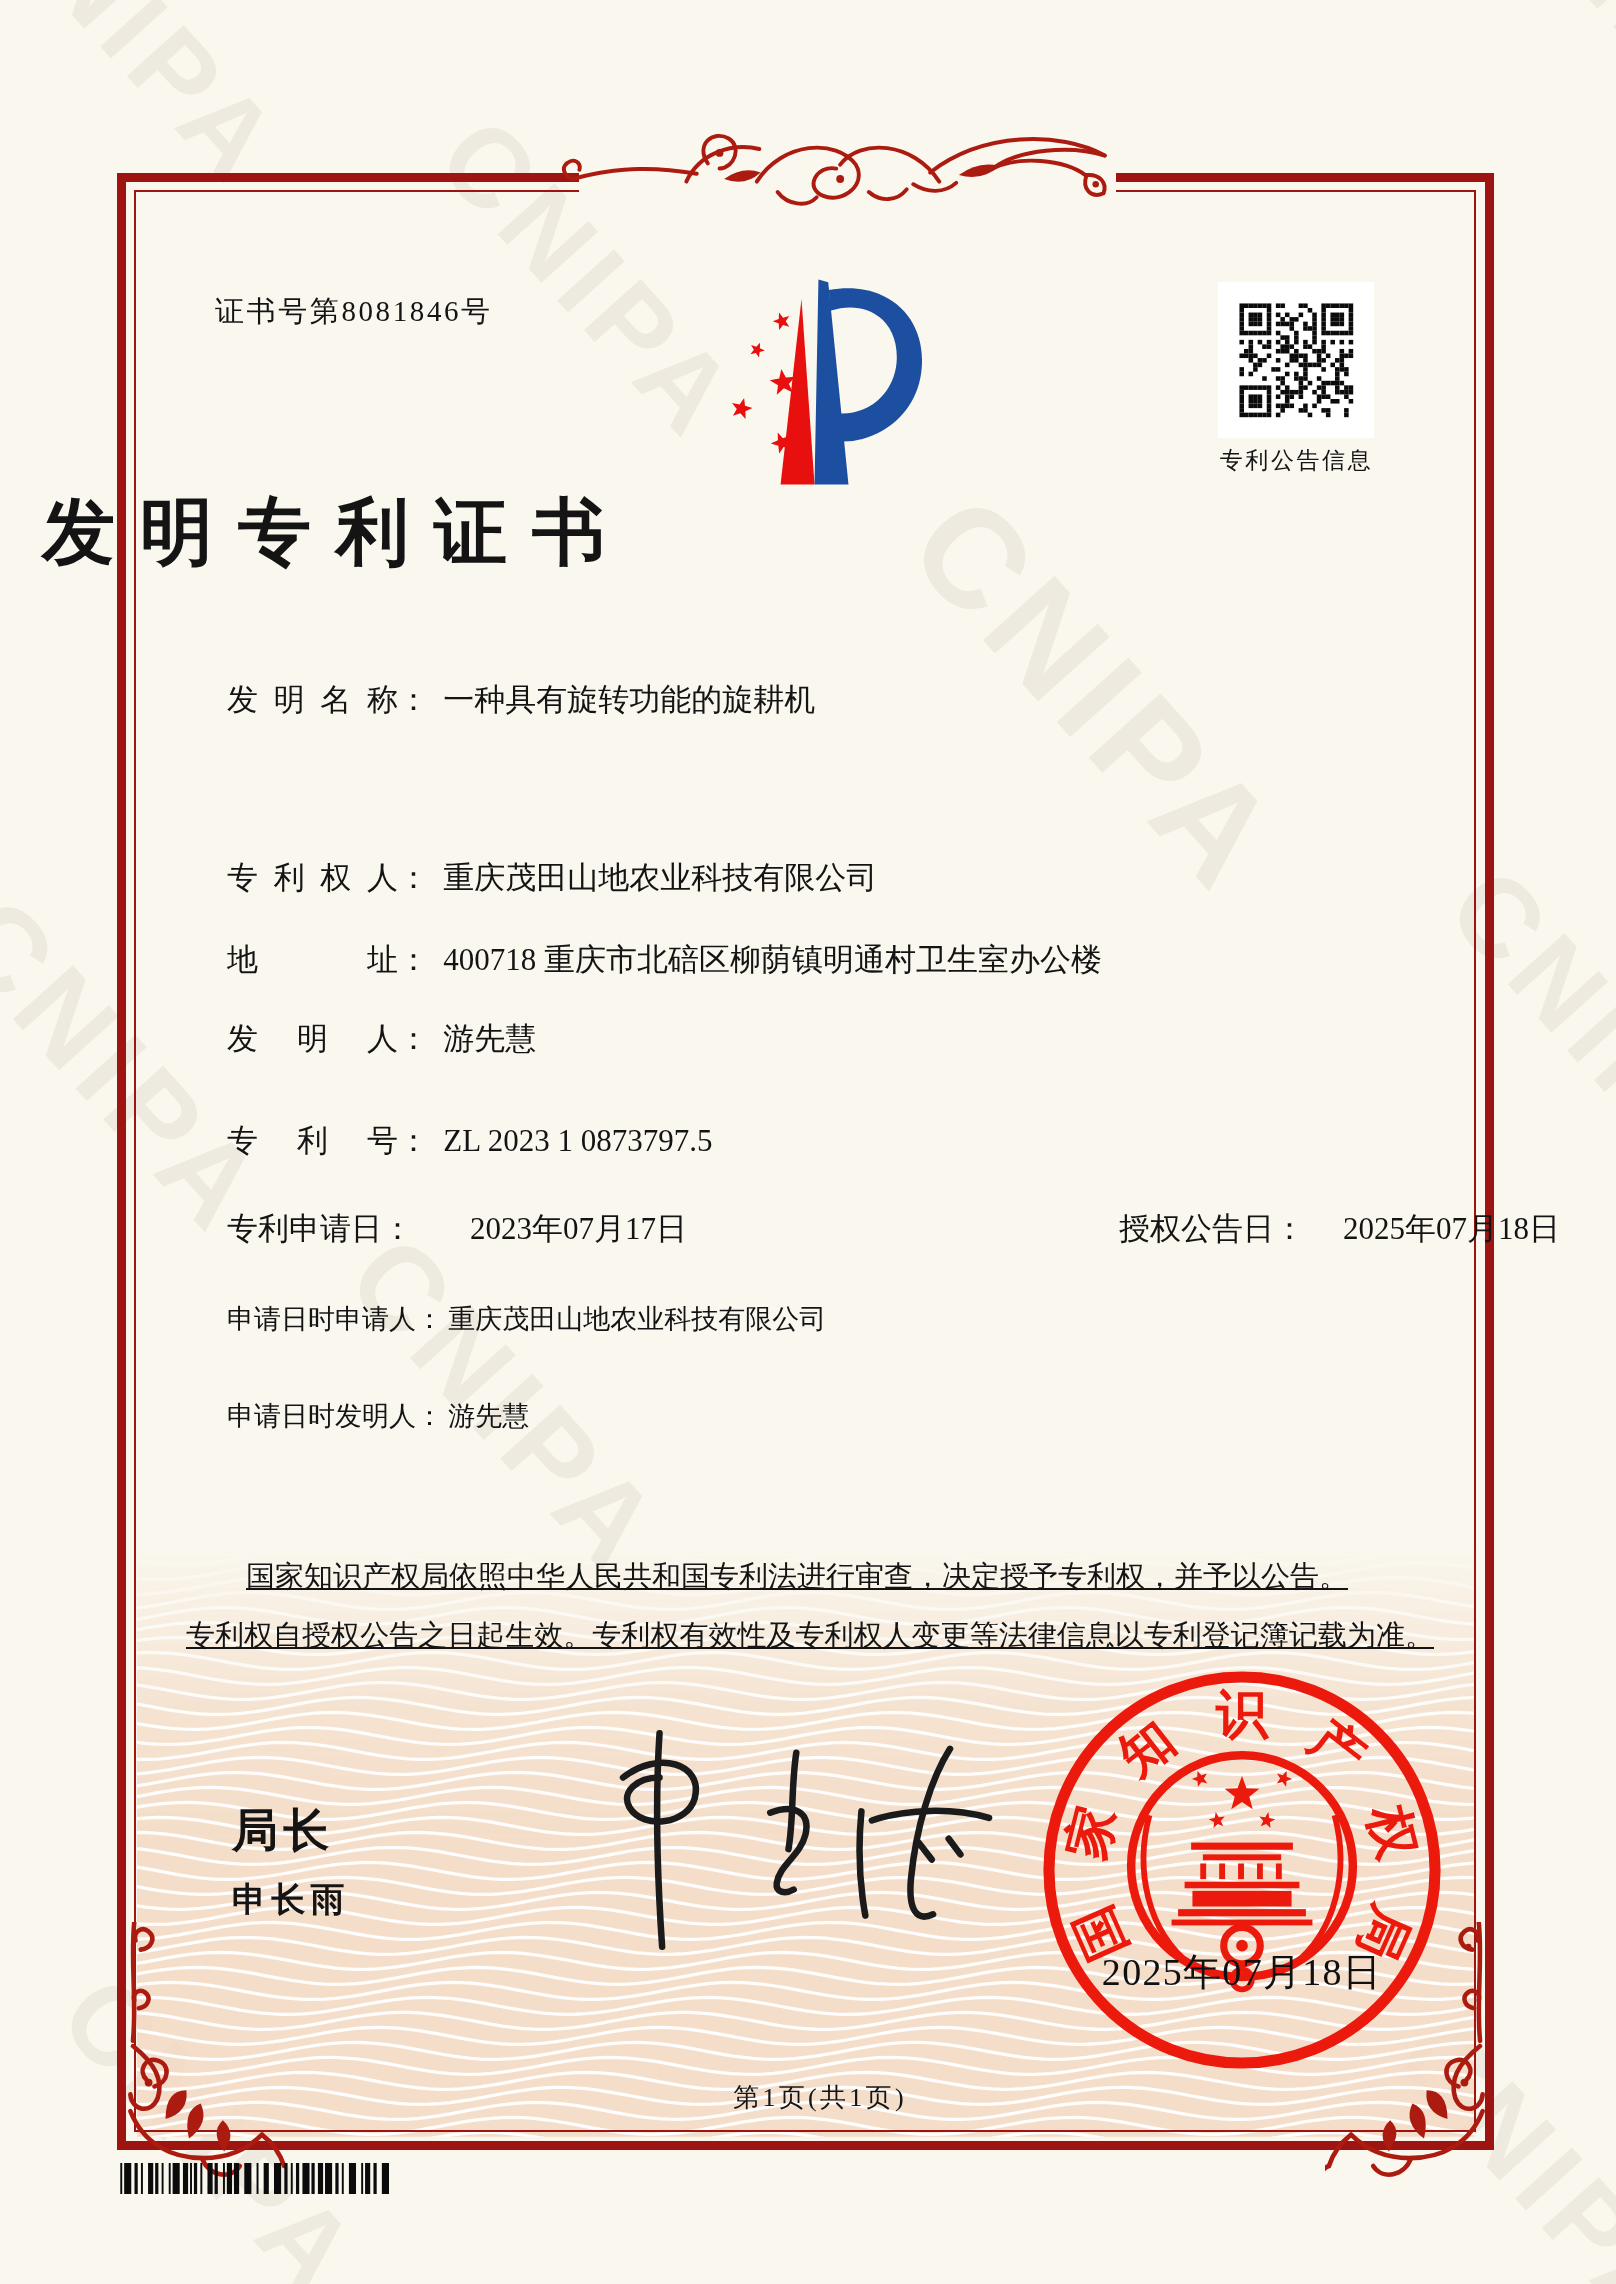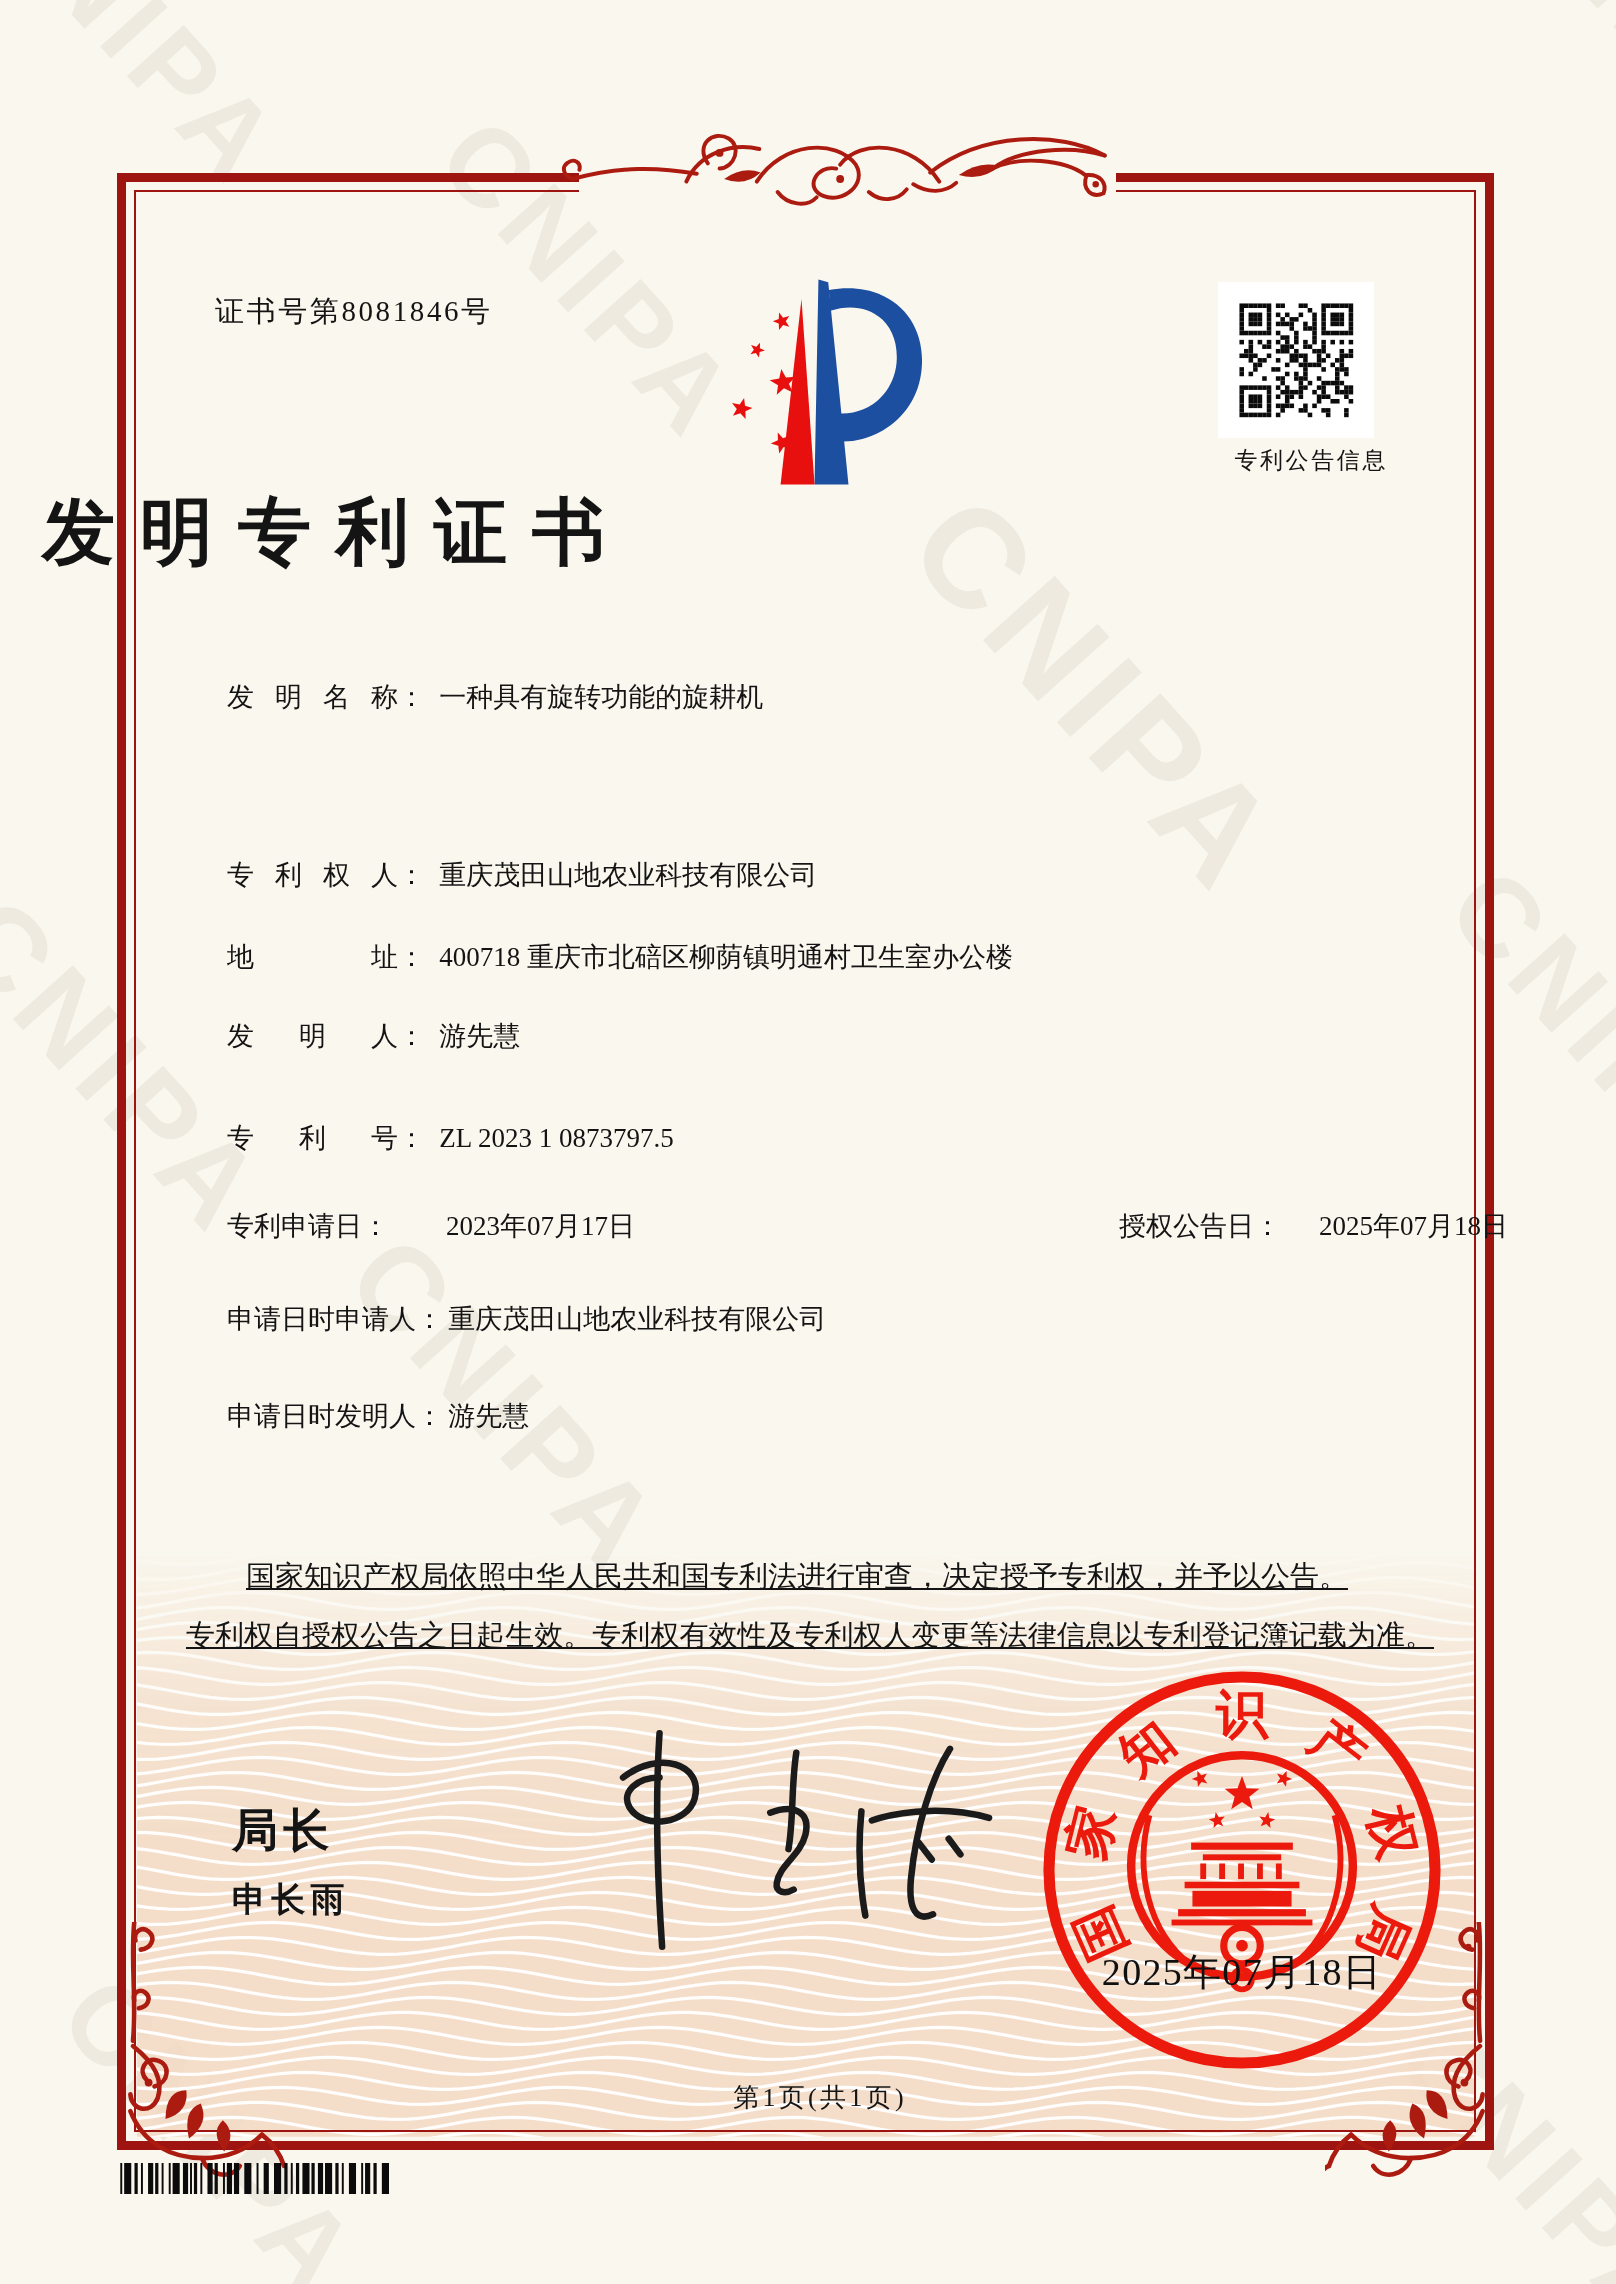--- a/index.html
+++ b/index.html
@@ -22,27 +22,27 @@
   .gap-top{position:absolute;left:579px;top:164px;width:537px;height:34px;background:#FAF7EE;z-index:3;}
   .top-flourish{position:absolute;left:561px;top:119px;width:574px;height:103px;z-index:4;}
   .corner-flourish{position:absolute;width:172px;height:282px;z-index:3;}
   .corner-right{left:1325px;top:1922px;}
   .corner-left{left:116px;top:1922px;transform:scaleX(-1);}
 
   
   .cert-no{position:absolute;left:215px;top:292px;font-size:29px;letter-spacing:2.6px;z-index:4;}
   .logo{position:absolute;left:683px;top:273px;width:250px;height:218px;z-index:4;}
   .qr-box{position:absolute;left:1218px;top:282px;width:156px;height:156px;background:#ffffff;z-index:4;}
-  .qr-caption{position:absolute;left:1205px;top:445px;width:183px;text-align:right;
+  .qr-caption{position:absolute;left:1205px;top:445px;width:183px;text-align:center;
               font-size:23px;letter-spacing:2.6px;z-index:4;}
   .doc-title{position:absolute;left:0;top:484px;width:100%;text-align:left;font-size:73px;
              font-weight:700;letter-spacing:25px;padding-left:42px;box-sizing:border-box;z-index:4;}
 
   
-  .row{position:absolute;left:227px;width:1278px;font-size:27px;white-space:nowrap;z-index:4;}
+  .row{position:absolute;left:227px;width:1278px;font-size:31px;white-space:nowrap;z-index:4;}
   .jlabel{display:inline-block;width:171px;text-align:justify;text-align-last:justify;vertical-align:top;}
   .val{margin-left:14.3px;}
   .val-date{margin-left:57px;}
   .rcol{position:absolute;left:892px;top:0;}
   .rcol .valr{margin-left:38px;}
   .roww{font-size:27px;}
   .roww .val{margin-left:5.2px;}
 
   
   .body-par{position:absolute;left:186px;top:1547px;width:1248px;font-size:29px;z-index:4;}

